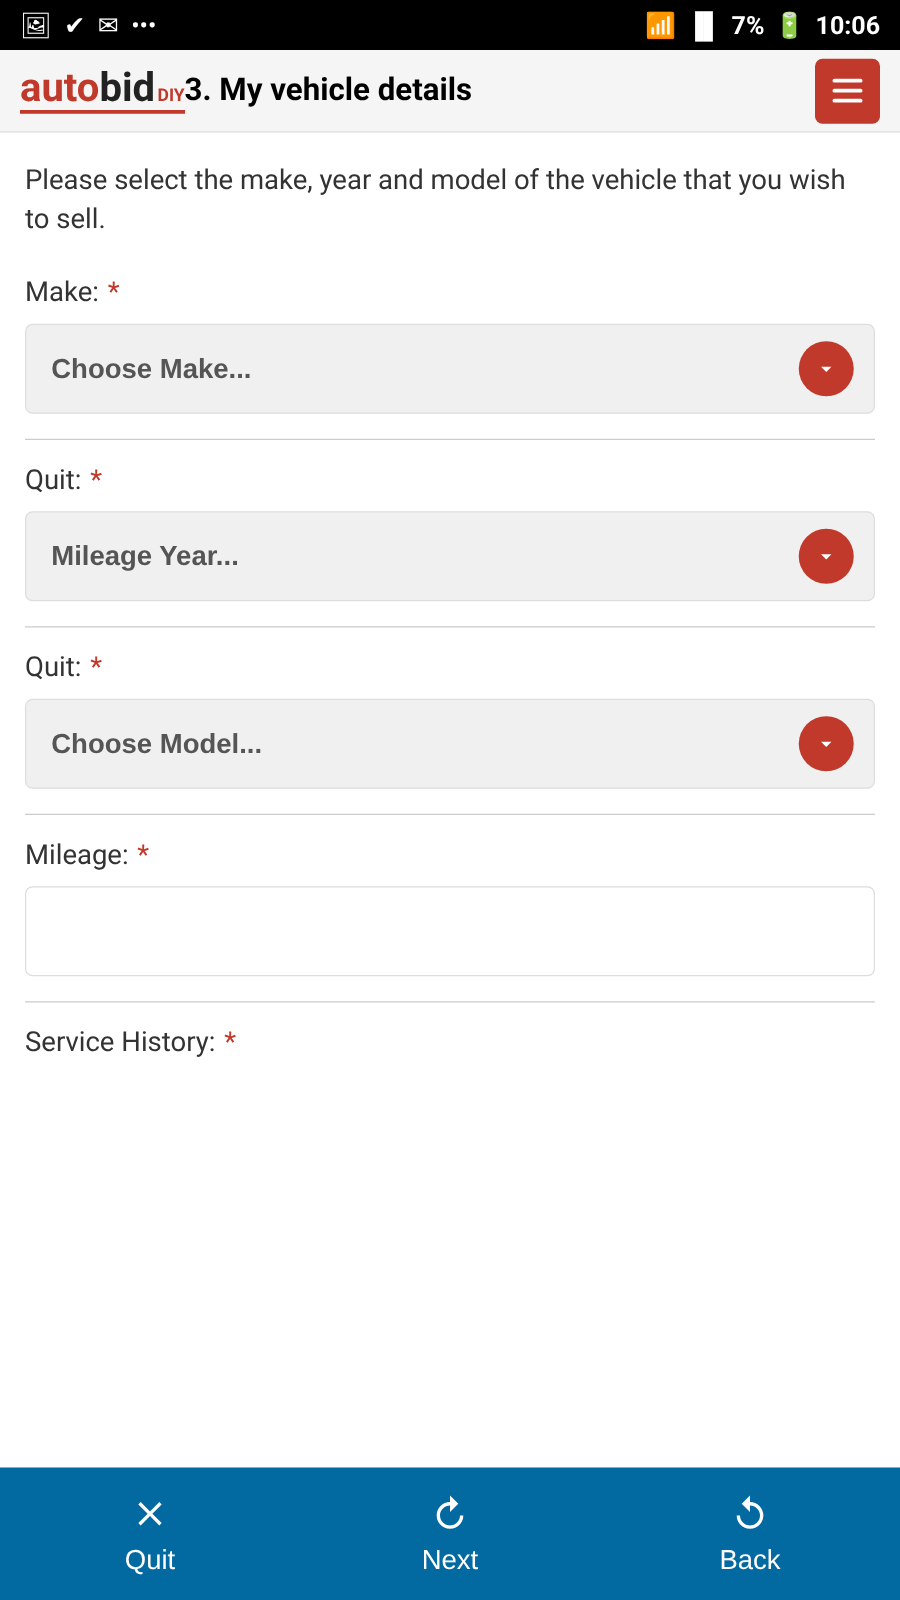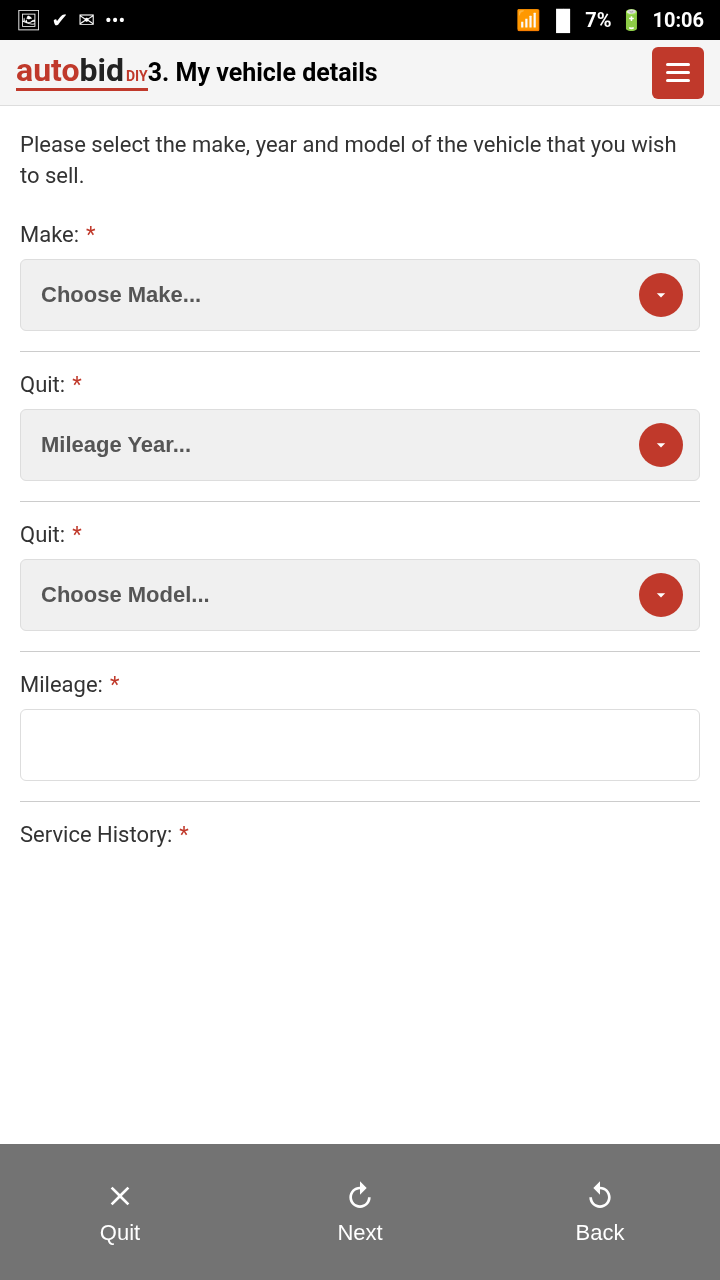--- a/index.html
+++ b/index.html
@@ -191,22 +191,22 @@
       border-radius: 6px;
       padding: 0 16px;
       font-size: 22px;
       color: #333;
       background: #fff;
       outline: none;
     }
 
     
     .bottom-nav {
-      background: #737373;
-      height: 136px;
+      background: #0369a1;
+      height: 106px;
       display: flex;
       align-items: center;
       justify-content: center;
       flex-shrink: 0;
     }
     .nav-button {
       display: flex;
       flex-direction: column;
       align-items: center;
       gap: 6px;

